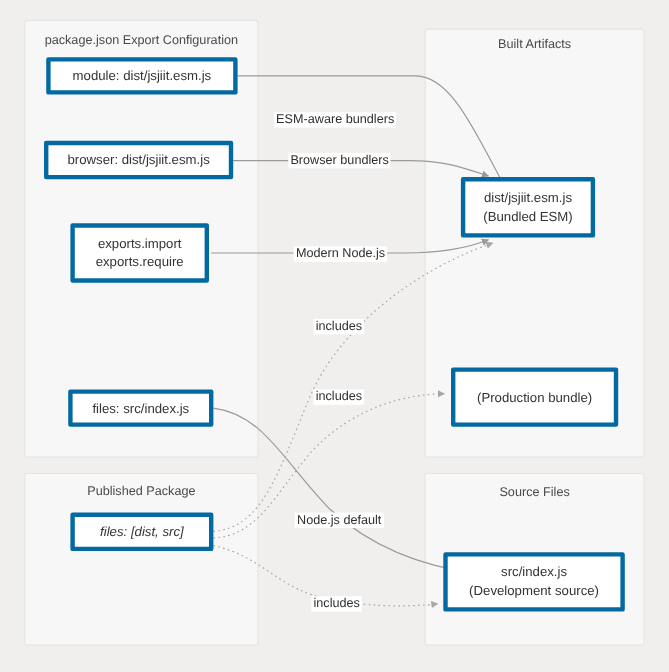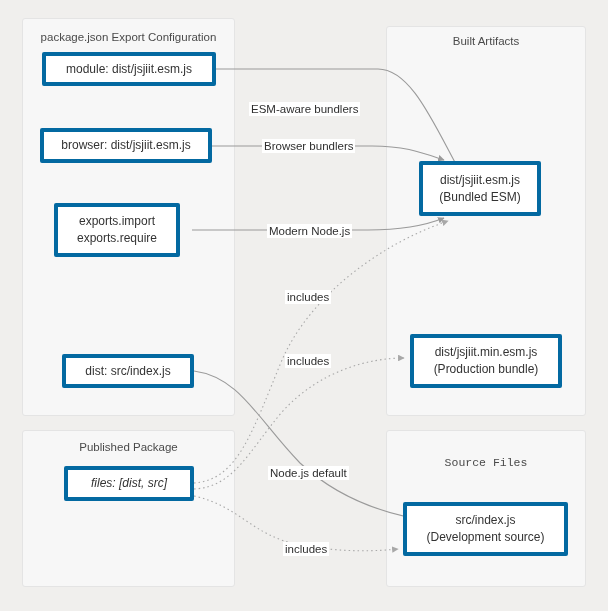--- a/index.html
+++ b/index.html
@@ -88,21 +88,21 @@
 
   <div class="cluster" style="left:22px; top:430px; width:213px; height:157px;">
     <div class="cluster-title" style="top:8px;">Published Package</div>
   </div>
 
   <div class="cluster" style="left:386px; top:26px; width:200px; height:390px;">
     <div class="cluster-title" style="top:6px;">Built Artifacts</div>
   </div>
 
   <div class="cluster" style="left:386px; top:430px; width:200px; height:157px;">
-    <div class="cluster-title" style="top:24px;font-family:Liberation Mono, monospace;">Source Files</div>
+    <div class="cluster-title" style="top:9px;">Source Files</div>
   </div>
 
   <svg class="edges" viewBox="0 0 608 611">
     <defs>
       <marker id="arrow" viewBox="0 0 10 10" refX="9" refY="5" markerWidth="6" markerHeight="6" orient="auto-start-reverse">
         <path d="M 0 0 L 10 5 L 0 10 z" fill="#9a9a9a"></path>
       </marker>
       <marker id="arrow-dot" viewBox="0 0 10 10" refX="9" refY="5" markerWidth="6" markerHeight="6" orient="auto-start-reverse">
         <path d="M 0 0 L 10 5 L 0 10 z" fill="#a8a8a8"></path>
       </marker>
@@ -124,40 +124,39 @@
   </svg>
 
   <div class="node" style="left:42px; top:52px; width:174px; height:34px;">
     <span>module: dist/jsjiit.esm.js</span>
   </div>
 
   <div class="node" style="left:40px; top:128px; width:172px; height:35px;">
     <span>browser: dist/jsjiit.esm.js</span>
   </div>
 
-  <div class="node" style="left:54px; top:203px; width:126px; height:54px;justify-content:center;">
+  <div class="node" style="left:64px; top:203px; width:126px; height:54px;justify-content:center;">
     <span>exports.import</span>
     <span>exports.require</span>
   </div>
 
   <div class="node" style="left:62px; top:354px; width:132px; height:34px;">
-    <span>dist: src/index.js</span>
+    <span>files: src/index.js</span>
   </div>
 
   <div class="node" style="left:64px; top:466px; width:130px; height:35px;font-style:italic;">
     <span>files: [dist, src]</span>
   </div>
 
   <div class="node" style="left:419px; top:161px; width:122px; height:55px;">
     <span>dist/jsjiit.esm.js</span>
     <span>(Bundled ESM)</span>
   </div>
 
   <div class="node" style="left:410px; top:334px; width:152px; height:54px;">
-    <span>dist/jsjiit.min.esm.js</span>
     <span>(Production bundle)</span>
   </div>
 
   <div class="node" style="left:403px; top:502px; width:165px; height:54px;">
     <span>src/index.js</span>
     <span>(Development source)</span>
   </div>
 
   <div class="edge-label" style="left:249px; top:62px;margin-top:40px;">ESM-aware bundlers</div>
 

